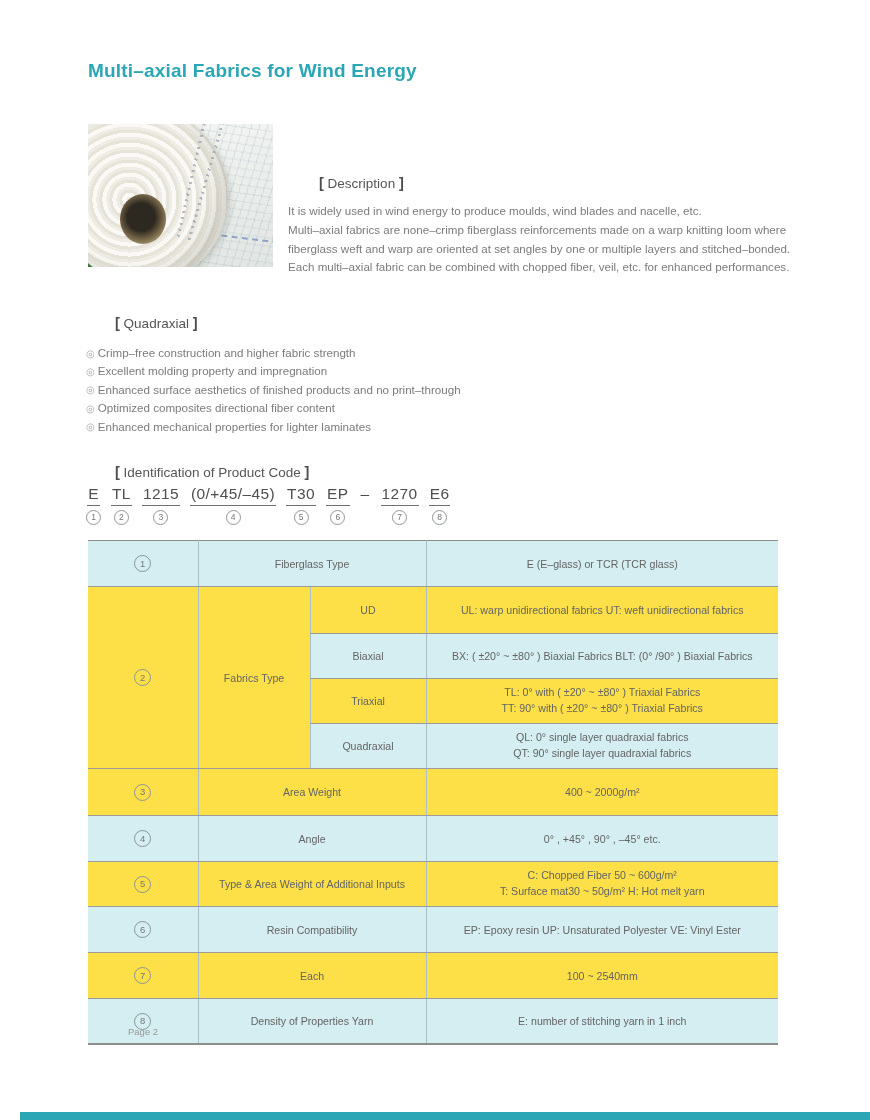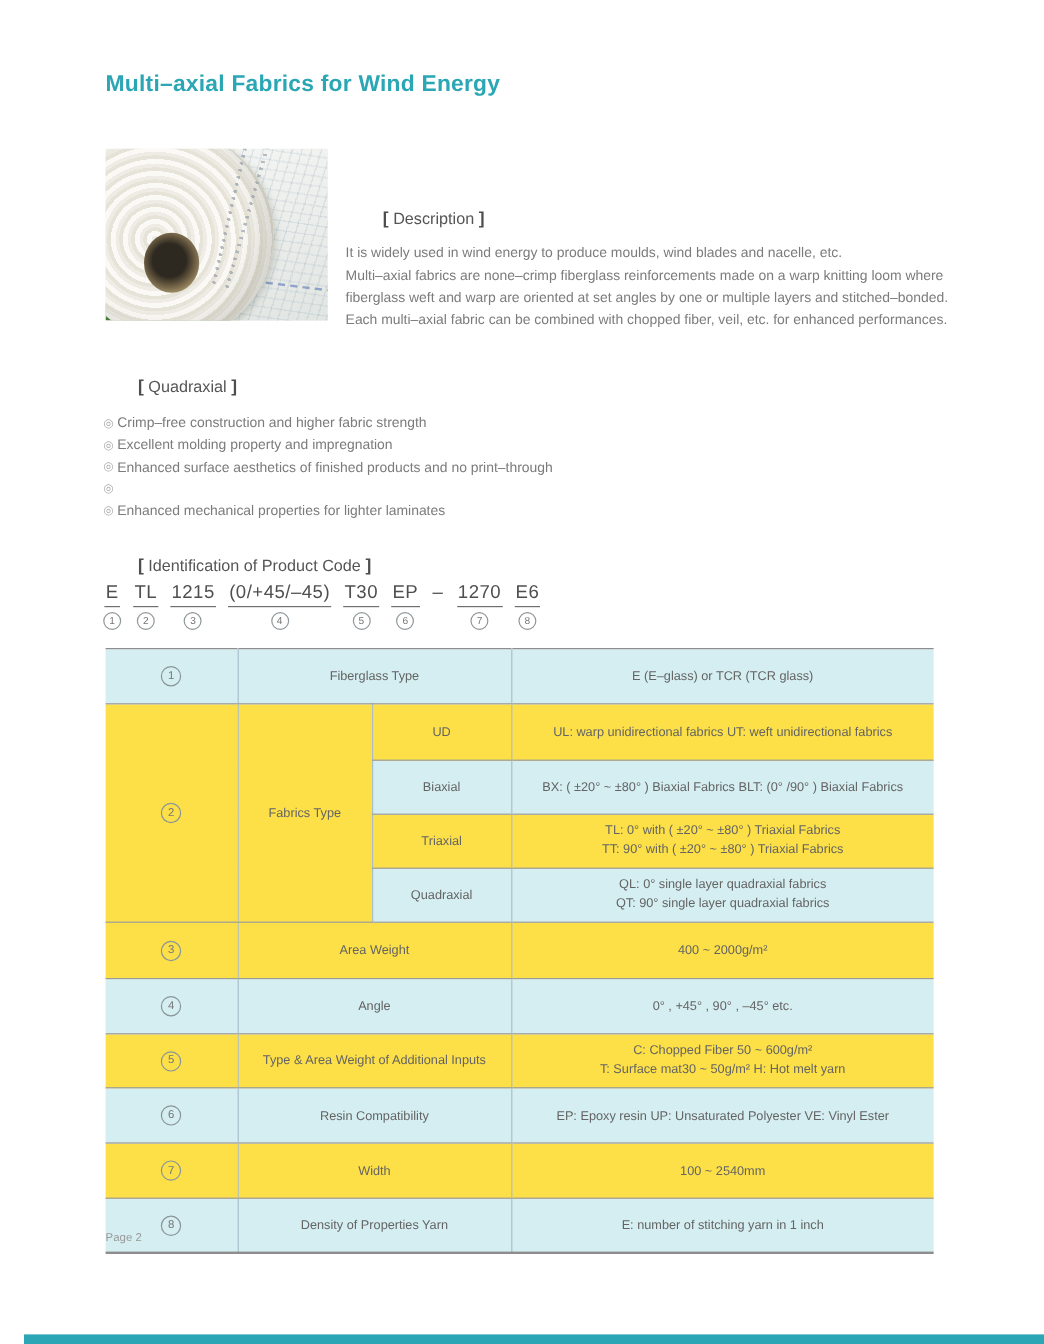--- a/index.html
+++ b/index.html
@@ -84,21 +84,21 @@
   .spec-table td { text-align:center; vertical-align:middle; padding:2px 4px;
     border-bottom:1px solid #9b9b9b; }
   .spec-table tr:last-child td { border-bottom:none; }
   .spec-table td.vline { border-left:1px solid #a9bfca; }
   .spec-table td.cyan { background:#d5eef1; }
   .spec-table td.white { background:#fde047; }
   .spec-table .circ { width:15px; height:15px; font-size:9.5px; border-color:#8a9598; }
   .two-line div { line-height:1.5;text-align:center; }
 
   
-  .page-num { position:absolute; left:68px; top:1026px; font-size:9.5px; color:#999; }
+  .page-num { position:absolute; left:68px; top:1026px; font-size:9.5px; color:#999;padding-left:40px; }
   .bottom-bar { position:absolute; left:0; bottom:0; width:100%; height:8px; background:#2aa6b4; }
 </style>
 </head>
 <body>
 
 <div class="page">
 
   <div class="title">Multi–axial Fabrics for Wind Energy</div>
 
   <div class="photo">
@@ -134,20 +134,21 @@
     <div class="prop-item">
         <span class="bullet">◎</span>
         <span>Excellent molding property and impregnation</span>
       </div>
     <div class="prop-item">
         <span class="bullet">◎</span>
         <span>Enhanced surface aesthetics of finished products and no print–through</span>
       </div>
     <div class="prop-item">
         <span class="bullet">◎</span>
+        <span>Optimized composites directional fiber content</span>
       </div>
     <div class="prop-item">
         <span class="bullet">◎</span>
         <span>Enhanced mechanical properties for lighter laminates</span>
       </div>
   </div>
 
   <div class="sect-head" style="left:63px; top:464px;">
     <span class="bracket">[</span>
     <span>Identification of Product Code</span>
@@ -220,21 +221,21 @@
         <div>T: Surface mat30 ~ 50g/m² H: Hot melt yarn</div>
       </td>
     </tr>
     <tr>
       <td class="cyan" style="height:41px"><span class="circ">6</span></td>
       <td class="cyan vline" colspan="2">Resin Compatibility</td>
       <td class="cyan vline">EP: Epoxy resin  UP: Unsaturated Polyester  VE: Vinyl Ester</td>
     </tr>
     <tr>
       <td class="white" style="height:41px"><span class="circ">7</span></td>
-      <td class="white vline" colspan="2">Width</td>
+      <td class="white vline" colspan="2">Each</td>
       <td class="white vline">100 ~ 2540mm</td>
     </tr>
     <tr>
       <td class="cyan" style="height:40px"><span class="circ">8</span></td>
       <td class="cyan vline" colspan="2">Density of Properties Yarn</td>
       <td class="cyan vline">E: number of stitching yarn in 1 inch</td>
     </tr>
   </tbody>
     </table>
 

